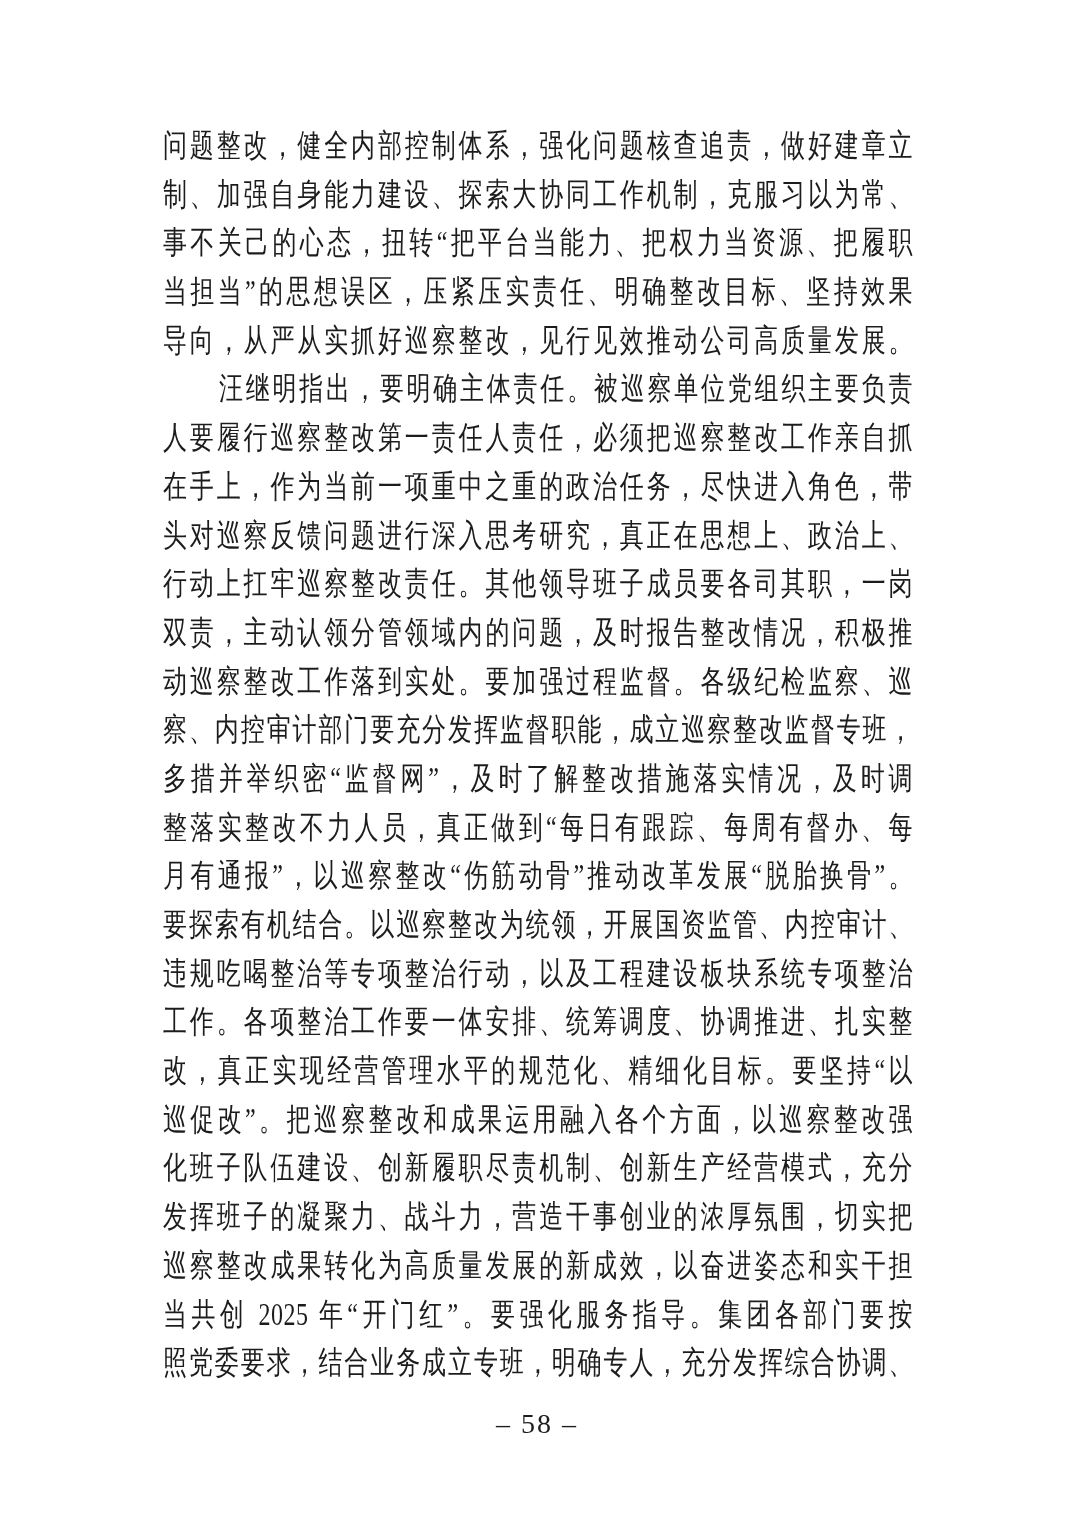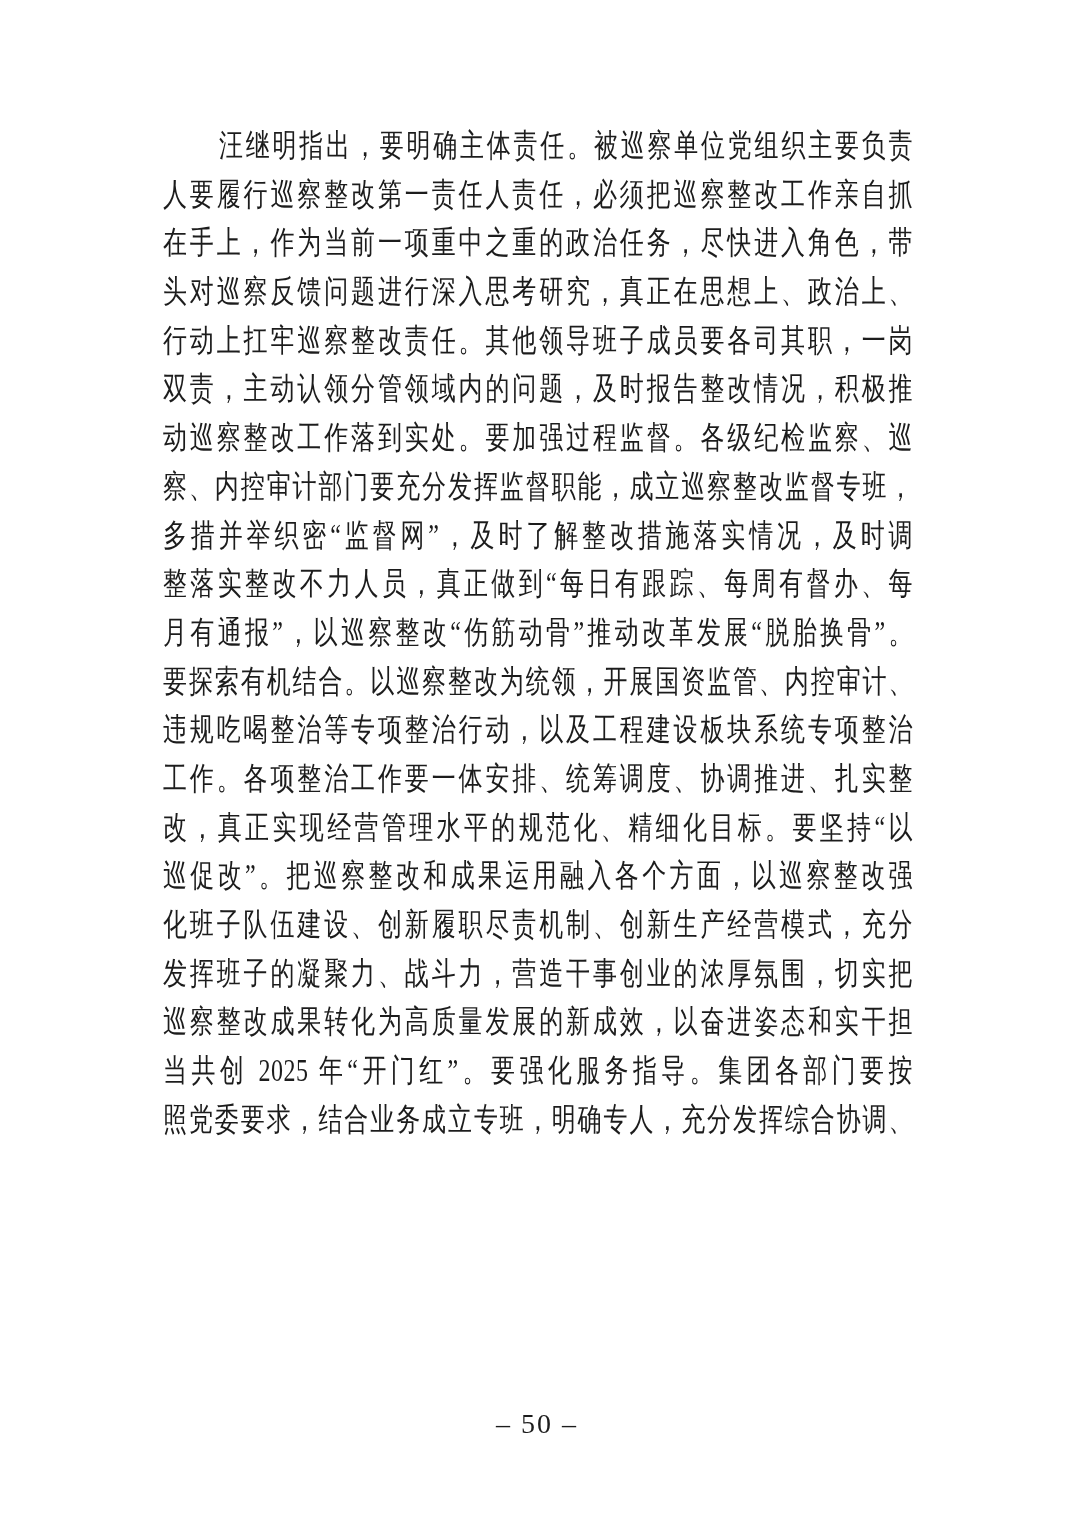--- a/index.html
+++ b/index.html
@@ -47,20 +47,27 @@
     color: #1c1c1c;
     letter-spacing: 2px;
   }
 </style>
 </head>
 <body>
 
 <div class="page">
   <div class="text-block">
 
+    <div class="para">
+      <div class="line">问题整改，健全内部控制体系，强化问题核查追责，做好建章立</div>
+      <div class="line">制、加强自身能力建设、探索大协同工作机制，克服习以为常、</div>
+      <div class="line">事不关己的心态，扭转“把平台当能力、把权力当资源、把履职</div>
+      <div class="line">当担当”的思想误区，压紧压实责任、明确整改目标、坚持效果</div>
+      <div class="line">导向，从严从实抓好巡察整改，见行见效推动公司高质量发展。</div>
+    </div>
 
     <div class="para">
       <div class="line indent">汪继明指出，要明确主体责任。被巡察单位党组织主要负责</div>
       <div class="line">人要履行巡察整改第一责任人责任，必须把巡察整改工作亲自抓</div>
       <div class="line">在手上，作为当前一项重中之重的政治任务，尽快进入角色，带</div>
       <div class="line">头对巡察反馈问题进行深入思考研究，真正在思想上、政治上、</div>
       <div class="line">行动上扛牢巡察整改责任。其他领导班子成员要各司其职，一岗</div>
       <div class="line">双责，主动认领分管领域内的问题，及时报告整改情况，积极推</div>
       <div class="line">动巡察整改工作落到实处。要加强过程监督。各级纪检监察、巡</div>
       <div class="line">察、内控审计部门要充分发挥监督职能，成立巡察整改监督专班，</div>
@@ -74,14 +81,14 @@
       <div class="line">巡促改”。把巡察整改和成果运用融入各个方面，以巡察整改强</div>
       <div class="line">化班子队伍建设、创新履职尽责机制、创新生产经营模式，充分</div>
       <div class="line">发挥班子的凝聚力、战斗力，营造干事创业的浓厚氛围，切实把</div>
       <div class="line">巡察整改成果转化为高质量发展的新成效，以奋进姿态和实干担</div>
       <div class="line">当共创 2025 年“开门红”。要强化服务指导。集团各部门要按</div>
       <div class="line">照党委要求，结合业务成立专班，明确专人，充分发挥综合协调、</div>
     </div>
 
   </div>
 
-  <div class="footer">– 50 –</div>
+  <div class="footer">– 58 –</div>
 </div>
 
 </body></html>

